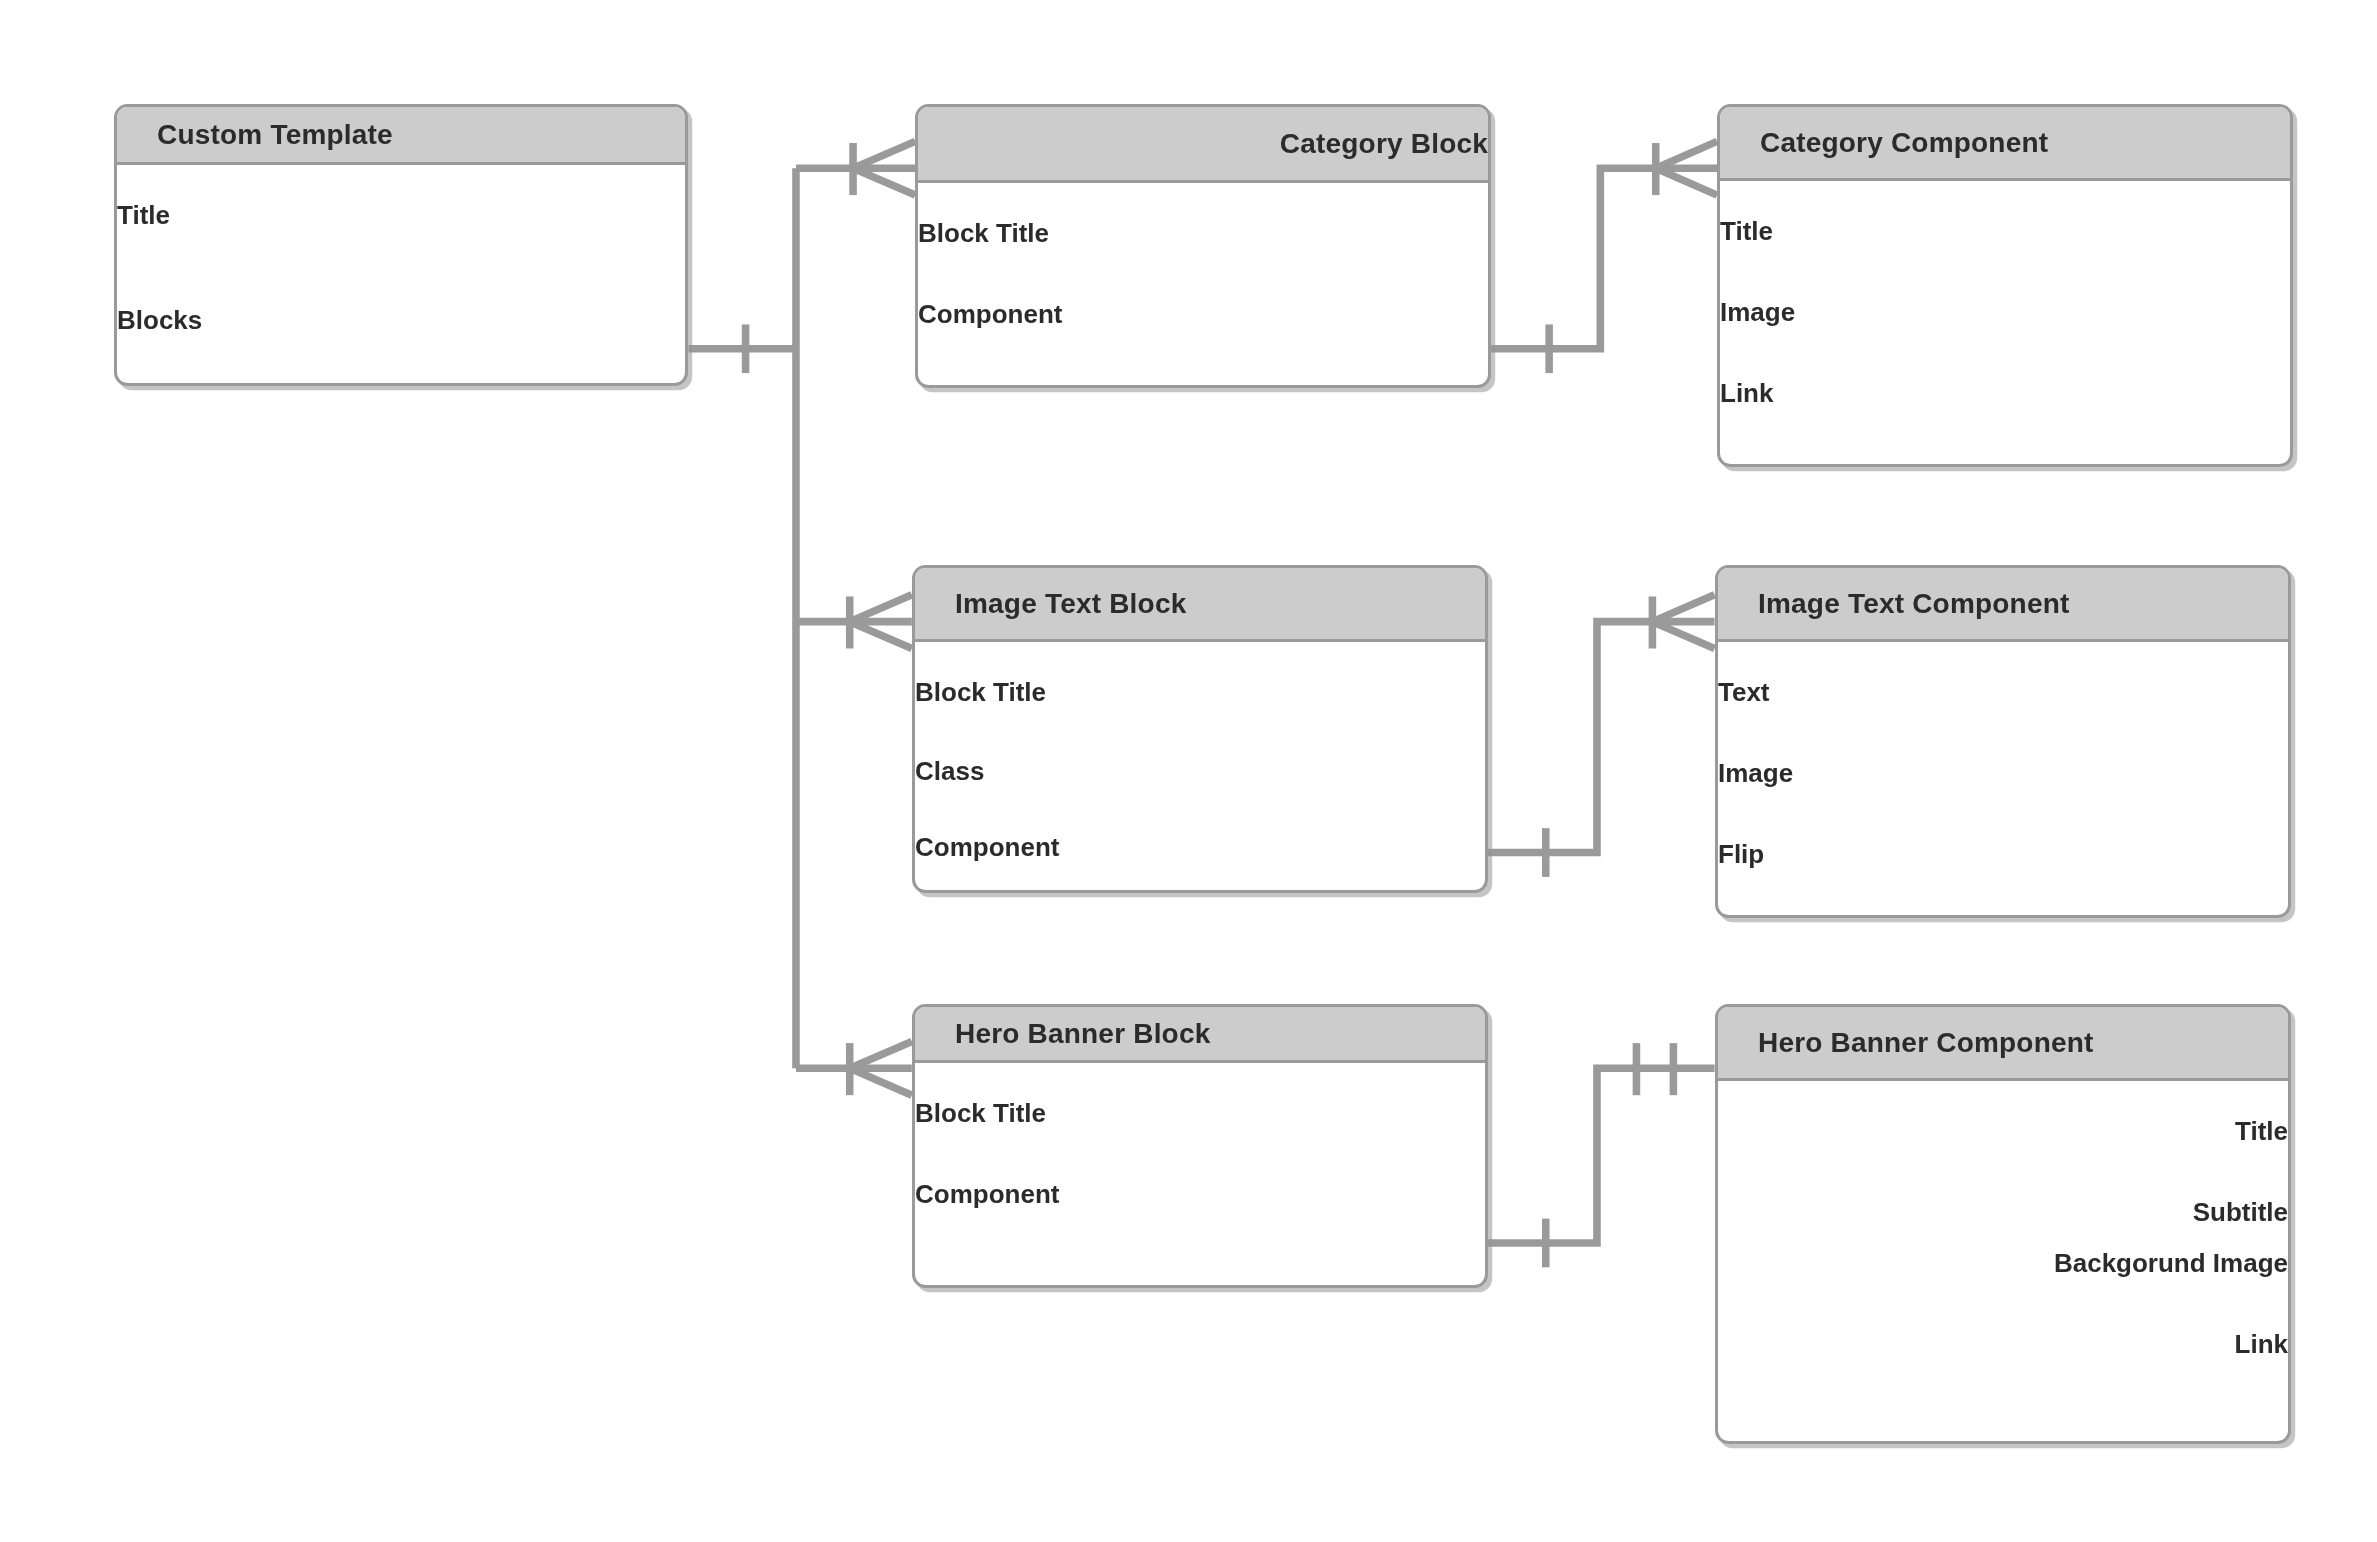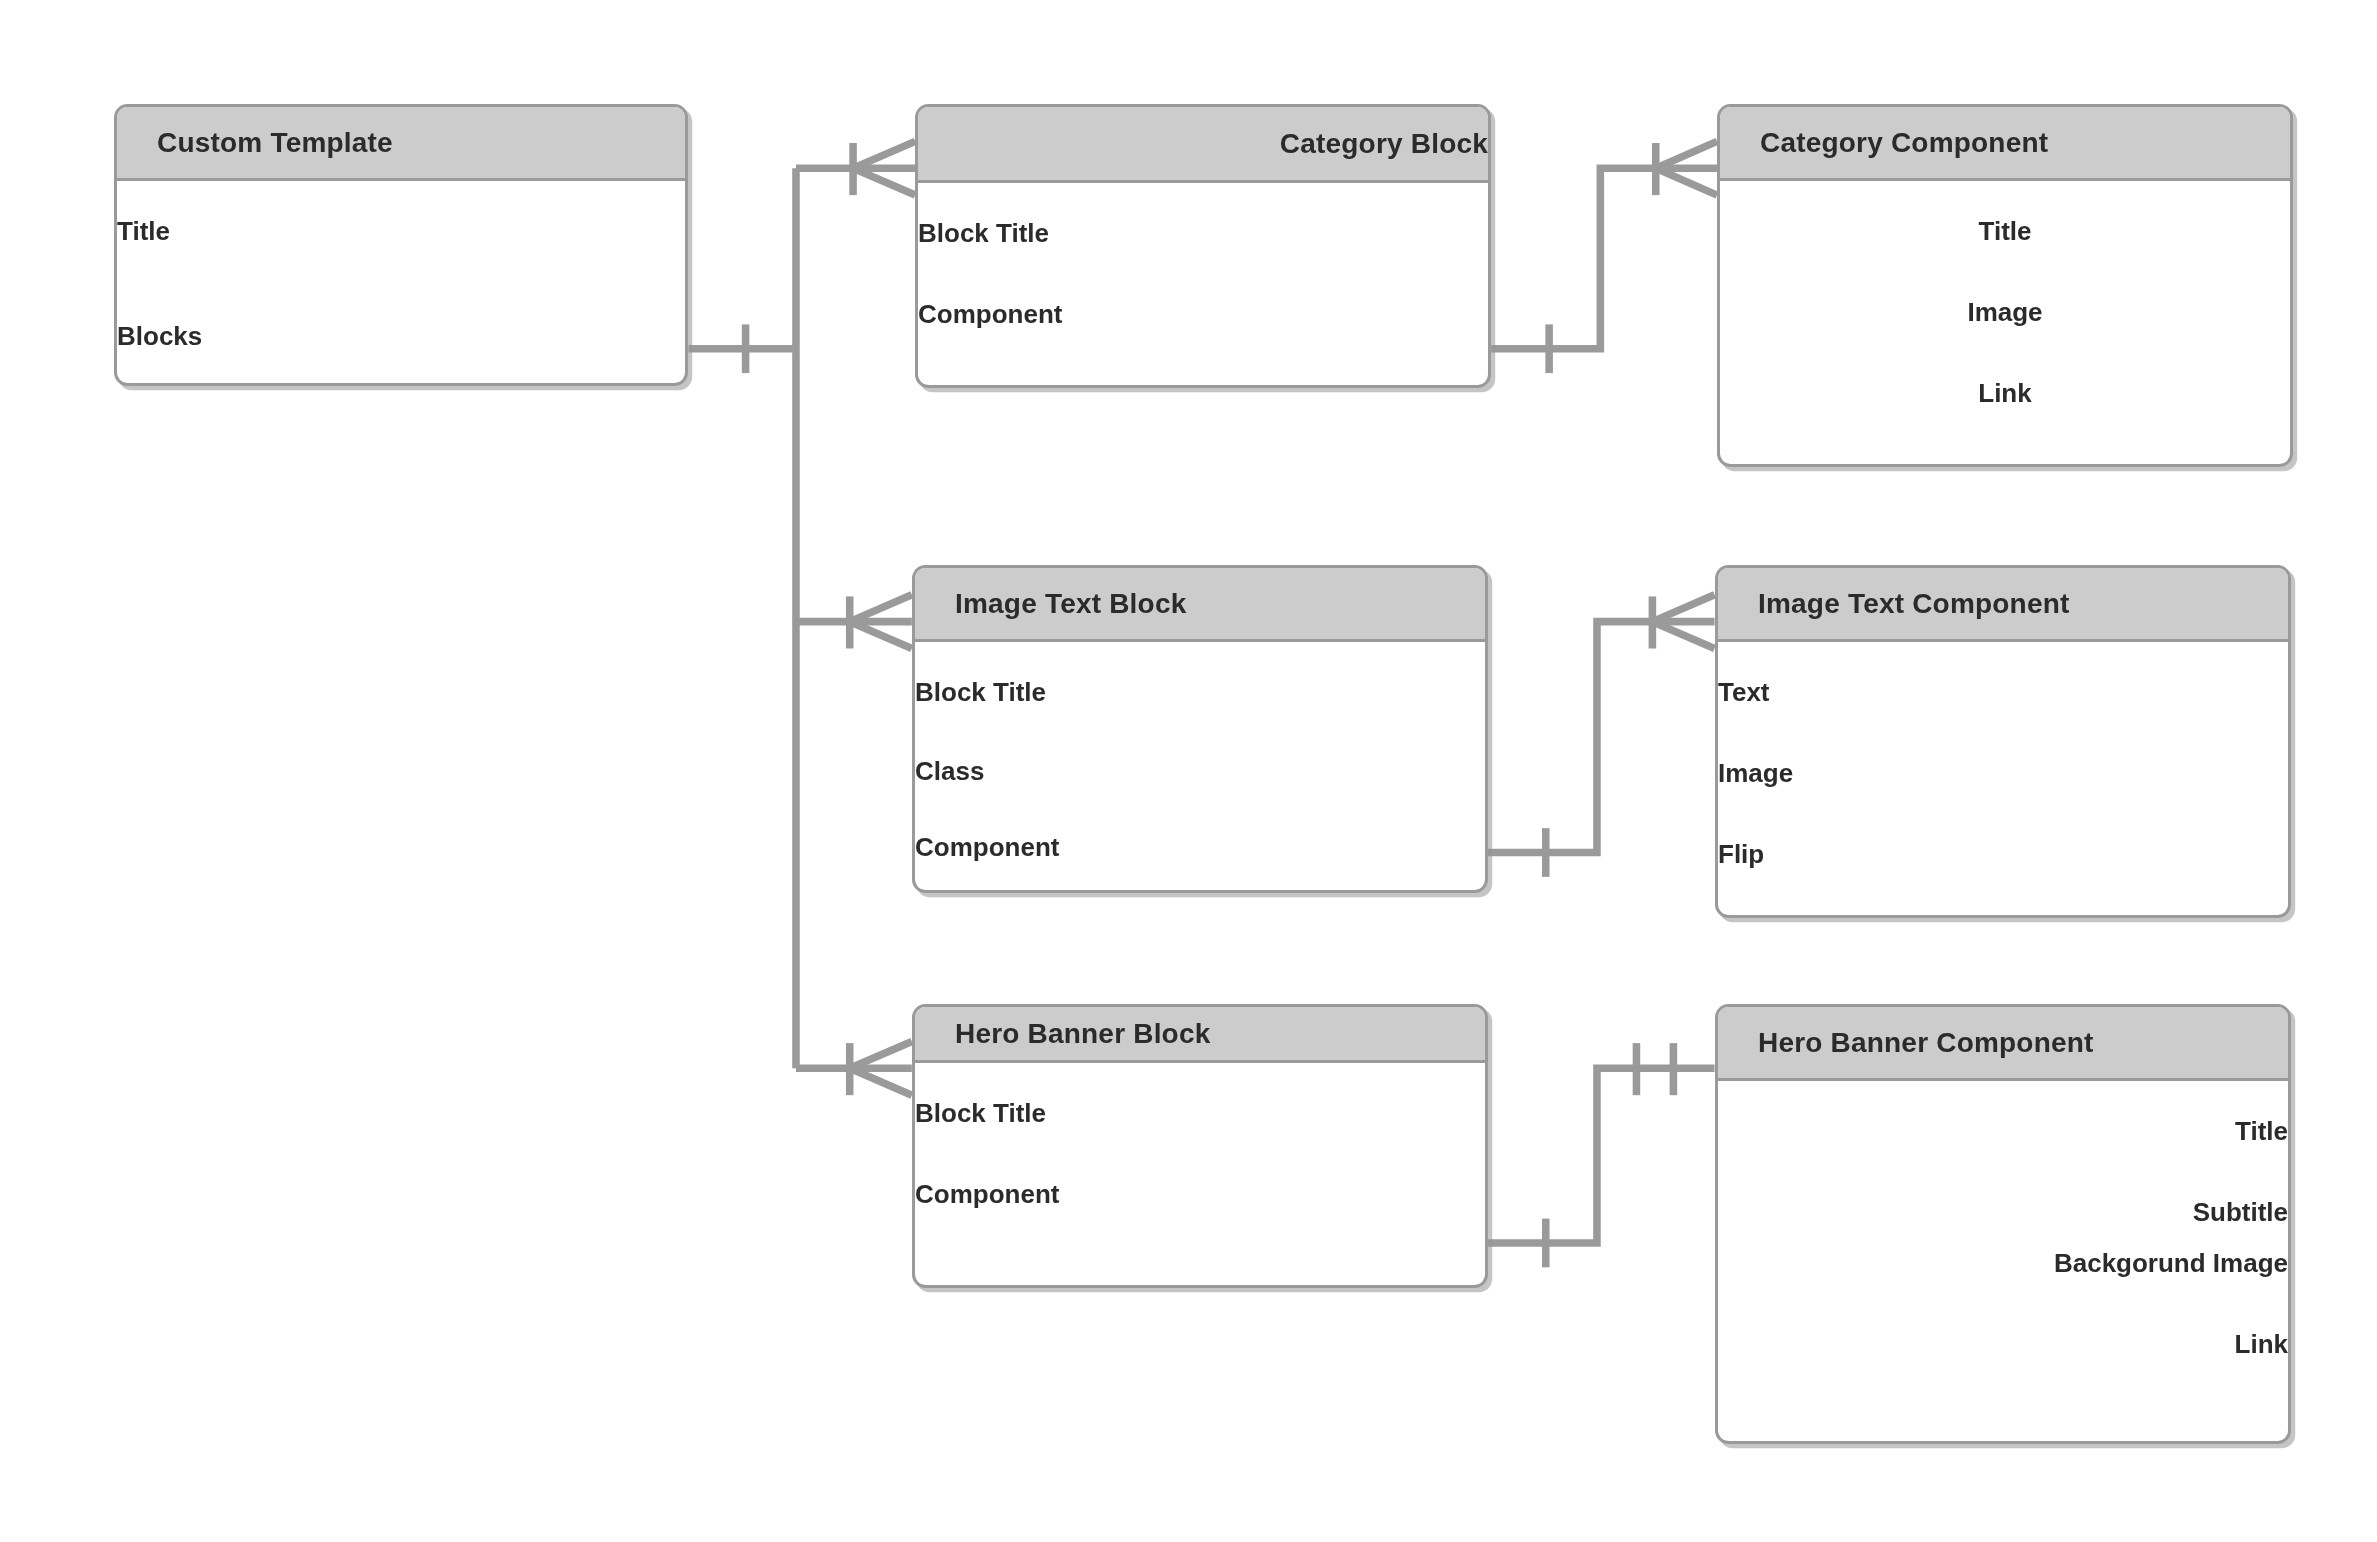--- a/index.html
+++ b/index.html
@@ -108,40 +108,40 @@
         <g>
           <path d="M 1949 1242 L 1949 1304"></path>
           <path d="M 1993 1242 L 1993 1304"></path>
         </g>
       </g>
 
     </g>
   </svg>
 
   <div class="entity" style="left:114px;top:104px;width:574px;height:282px;">
-    <div class="entity-header" style="height:74px;">
+    <div class="entity-header" style="height:58px;">
       <span class="entity-title">Custom Template</span>
     </div>
     <div class="entity-body">
       <span class="attr" style="margin-top:28.6px;">Title</span>
       <span class="attr" style="margin-top:74px;">Blocks</span>
     </div>
   </div>
 
   <div class="entity" style="left:915px;top:104px;width:576px;height:284px;">
     <div class="entity-header" style="height:76px;justify-content:flex-end;">
       <span class="entity-title">Category Block</span>
     </div>
     <div class="entity-body">
       <span class="attr" style="margin-top:28.6px;">Block Title</span>
       <span class="attr" style="margin-top:50px;">Component</span>
     </div>
   </div>
 
-  <div class="entity" style="left:1717px;top:104px;width:576px;height:363px;text-align:center;">
+  <div class="entity" style="left:1717px;top:104px;width:576px;height:363px;">
     <div class="entity-header" style="height:74px;">
       <span class="entity-title">Category Component</span>
     </div>
     <div class="entity-body">
       <span class="attr" style="margin-top:28.6px;">Title</span>
       <span class="attr" style="margin-top:50px;">Image</span>
       <span class="attr" style="margin-top:50px;">Link</span>
     </div>
   </div>
 

